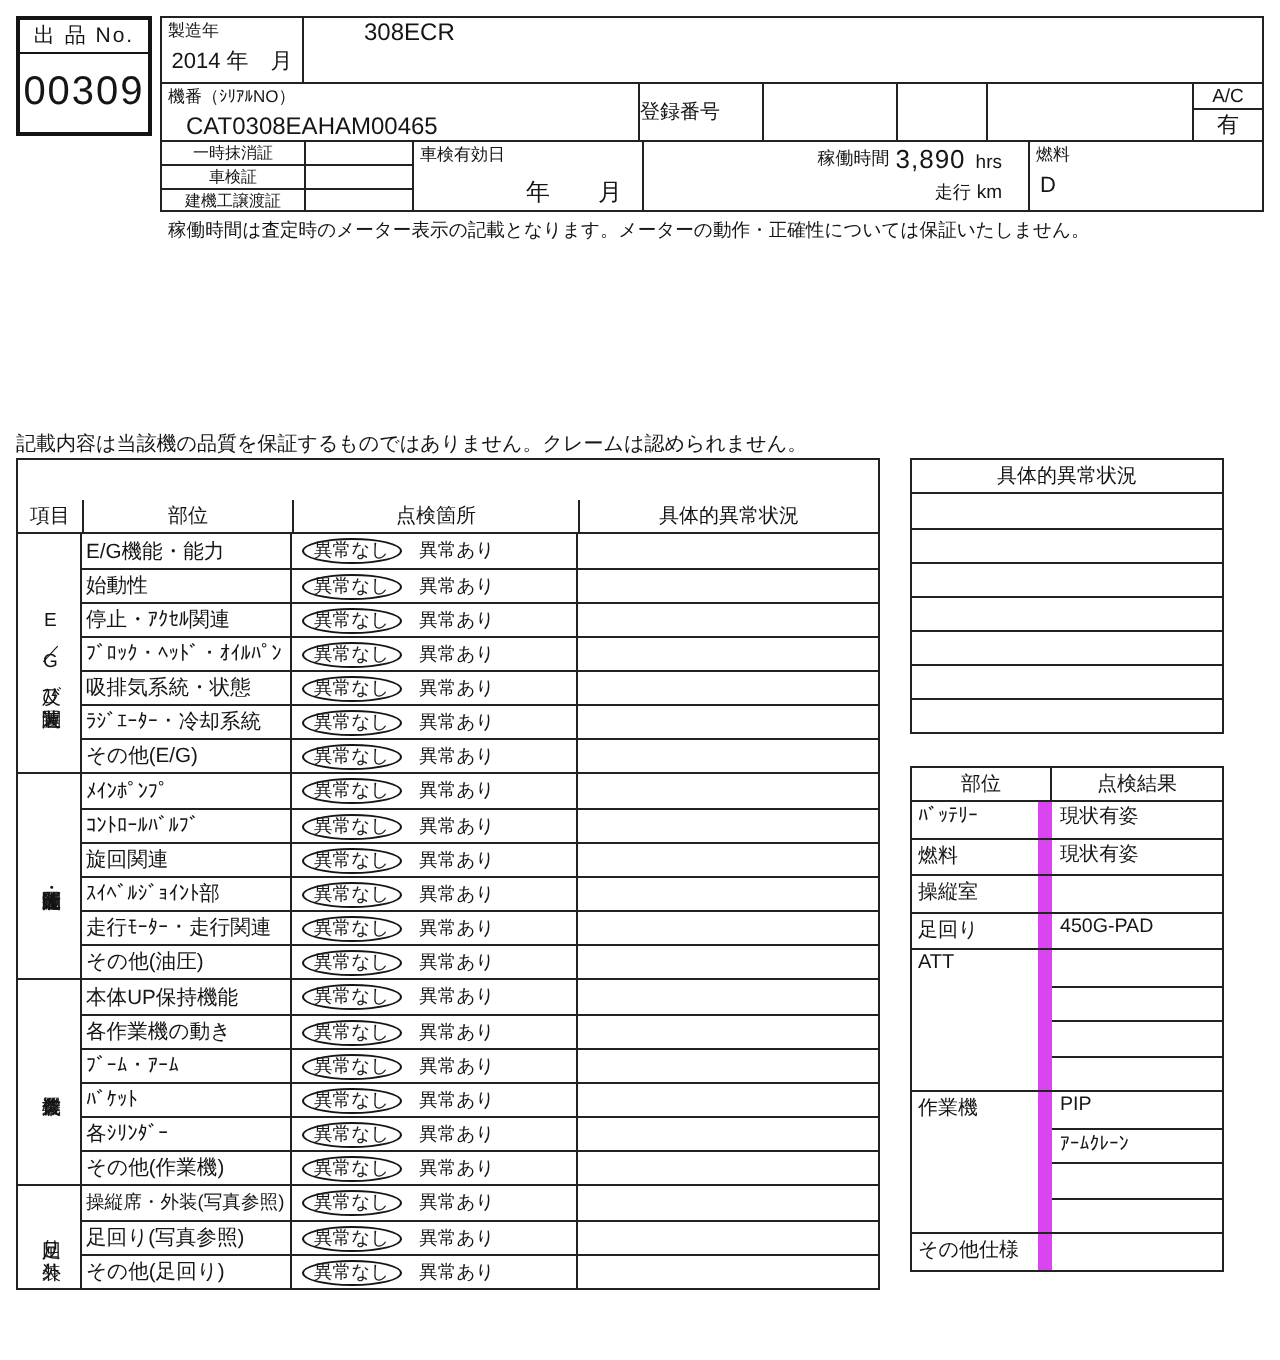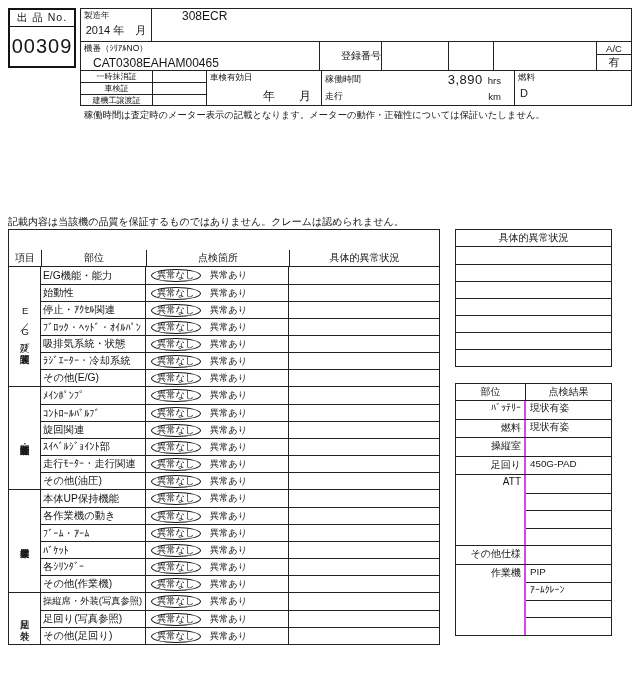--- a/index.html
+++ b/index.html
@@ -22,34 +22,34 @@
   .hrow:first-child { border-top:none; }
   .cell { border-left:1px solid #222; position:relative; overflow:hidden; }
   .cell:first-child { border-left:none; }
   .lbl { font-size:8.5px; padding:1px 3px; white-space:nowrap; }
   .val { white-space:nowrap; }
   .v12 { font-size:12px; } .v11 { font-size:11px; } .v10 { font-size:10px; }
   .pad12 { padding-left:12px; } .pad30 { padding-left:30px; } .pad4 { padding-left:5px; }
   .r1 { height:32px; } .r2 { height:29px; } .r3 { height:35px; }
   .c-maker { width:220px; } .c-year { width:70px; } .c-model { flex:1; }
   .c-year .val { text-align:center; }
-  .c-serial { width:238px; } .c-reg { width:62px; display:flex; align-items:center; justify-content:flex-end; }
+  .c-serial { width:238px; } .c-reg { width:62px; display:flex; align-items:center; justify-content:flex-start; }
   .c-e1 { width:67px; } .c-e2 { width:45px; } .c-e3 { width:103px; }
   .c-ac { flex:1; display:flex; flex-direction:column; }
   .ac-top { flex:1; border-bottom:1px solid #222; display:flex; align-items:center; justify-content:center; font-size:9.5px; }
   .ac-bot { flex:1; display:flex; align-items:center; justify-content:center; font-size:11px; }
   .c-certs { width:125px; display:flex; flex-direction:column; }
   .cert-row { display:flex; flex:1; border-top:1px solid #222;gap:20px; }
   .cert-row:first-child { border-top:none; }
   .cert-label { width:72px; border-right:1px solid #222; font-size:8px; display:flex; align-items:center; justify-content:center; white-space:nowrap; overflow:hidden; }
   .cert-value { flex:1; }
   .c-shaken { width:115px; }
   .shaken-val { font-size:12px; text-align:right; padding-right:10px; margin-top:3px; }
   .c-hours { width:193px; display:flex; flex-direction:column; }
-  .hline { flex:1; display:flex; align-items:center; justify-content:space-between; padding:0 13px 0 0;gap:16px; }
+  .hline { flex:1; display:flex; align-items:center; justify-content:flex-end; padding:0 13px 0 0; }
   .hline .lbl { font-size:9px; }
   .hval { display:flex; align-items:baseline; gap:5px; }
   .hnum { font-size:13px; letter-spacing:.5px; }
   .hunit { font-size:9.5px; font-style:normal; }
   .c-fuel { flex:1; }
   .c-fuel .val { margin-top:2px; }
 
   .note1 { left:84px; top:109px; font-size:9.3px; white-space:nowrap; }
   .note2 { left:8px; top:215px; font-size:10px; white-space:nowrap; }
 
@@ -79,21 +79,21 @@
   .abn-row + .abn-row { border-top:1px solid #222; }
 
   
   .rbox { left:455px; top:383px; width:157px; border:1.5px solid #222; }
   .rthead { display:flex; height:17px; border-bottom:1px solid #222; }
   .rth { display:flex; align-items:center; justify-content:center; font-size:10px; }
   .rth-part { width:70px; border-right:1px solid #222; }
   .rth-result { flex:1; }
   .rrow { display:flex; }
   .rrow + .rrow { border-top:1px solid #222; }
-  .rlabel { width:70px; border-right:2px solid #d946ef; font-size:10px; padding:1px 3px; overflow:hidden; white-space:nowrap;text-align:right; }
+  .rlabel { width:70px; border-right:7px solid #d946ef; font-size:10px; padding:1px 3px; overflow:hidden; white-space:nowrap; }
   .rvals { flex:1; display:flex; flex-direction:column; }
   .rval { height:17.5px; font-size:9.8px; padding:1px 4px; overflow:hidden; white-space:nowrap; }
   .rval + .rval { border-top:1px solid #222; }
 
   
   .stamp { left:86px; top:682px; display:flex; align-items:baseline; }
   .stamp-label { font-size:9.5px; }
   .stamp-value { font-size:12.5px; letter-spacing:.5px; margin-left:48px; }
 </style>
 </head>
@@ -427,31 +427,31 @@
       <div class="rrow">
         <div class="rlabel fit">ATT</div>
         <div class="rvals">
           <div class="rval fit"></div>
           <div class="rval fit"></div>
           <div class="rval fit"></div>
           <div class="rval fit"></div>
         </div>
       </div>
       <div class="rrow">
-        <div class="rlabel fit">その他仕様</div>
-        <div class="rvals">
-          <div class="rval fit"></div>
-        </div>
-      </div>
-      <div class="rrow">
         <div class="rlabel fit">作業機</div>
         <div class="rvals">
           <div class="rval fit">PIP</div>
           <div class="rval fit">ｱｰﾑｸﾚｰﾝ</div>
           <div class="rval fit"></div>
+          <div class="rval fit"></div>
+        </div>
+      </div>
+      <div class="rrow">
+        <div class="rlabel fit">その他仕様</div>
+        <div class="rvals">
           <div class="rval fit"></div>
         </div>
       </div>
     </div>
 </div>
 
 <div class="stamp abs">
   <span class="stamp-label">打刻No.</span>
   <span class="stamp-value">CAT0308EAHAM00465</span>
 </div>

